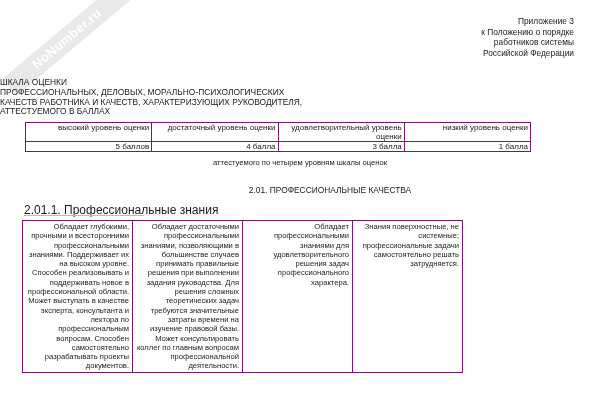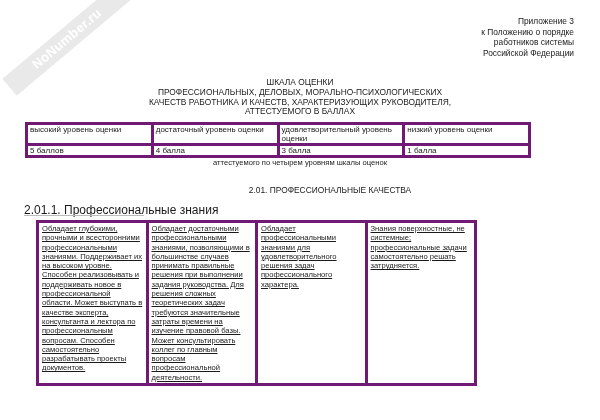--- a/index.html
+++ b/index.html
@@ -4,32 +4,32 @@
 <style>
   html, body { margin:0; padding:0; }
   body { width:600px; height:420px; background:#ffffff; position:relative; overflow:hidden;
          font-family:"Liberation Sans", sans-serif; color:#1a1a1a; }
   .watermark { position:absolute; left:-8px; top:28px; width:150px; height:22px;
                background:#e9e9e9; color:#ffffff; font-weight:bold; font-size:13px;
                transform:rotate(-40deg); transform-origin:center; text-align:center;
                line-height:22px; letter-spacing:0.3px; }
   .appendix { position:absolute; right:26px; top:16px; width:180px; text-align:right;
               font-size:8.4px; line-height:10.6px; }
-  .title { position:absolute; left:0; width:600px; top:78px; text-align:center;
+  .title { position:absolute; left:0; width:600px; top:78px; 
            font-size:8.4px; line-height:9.8px; }
   table { border-collapse:collapse; position:absolute; font-size:8px; }
-  td { border:3px solid #701a75; vertical-align:top; padding:0 2px; }
+  td { border:1px solid #701a75; vertical-align:top; padding:0 2px;text-align:right; }
   .scale { left:25px; top:122px; width:506px; }
   .scale td { line-height:9px; }
   .desc-caption { position:absolute; left:0; width:600px; top:158px; text-align:center;
                   font-size:7.6px; line-height:10px; }
   .section { position:absolute; left:0; width:600px; top:185px; text-align:center; font-size:8.4px;margin-left:30px; }
   .subsection { position:absolute; left:24px; top:203px; font-size:12px; }
   .sub-rule { position:absolute; left:24px; top:215px; width:120px; height:1px; background:#bbb; }
-  .criteria { left:36px; top:220px; width:441px;text-decoration:underline; }
+  .criteria { left:22px; top:220px; width:441px; }
   .criteria td { width:25%; font-size:7.6px; line-height:9.3px; padding:1px 3px 1px 3px; height:138px; }
 </style>
 </head>
 <body>
 
 <div class="watermark">NoNumber.ru</div>
 
 <div class="appendix">
   <div>Приложение 3</div>
   <div>к Положению о порядке</div>

